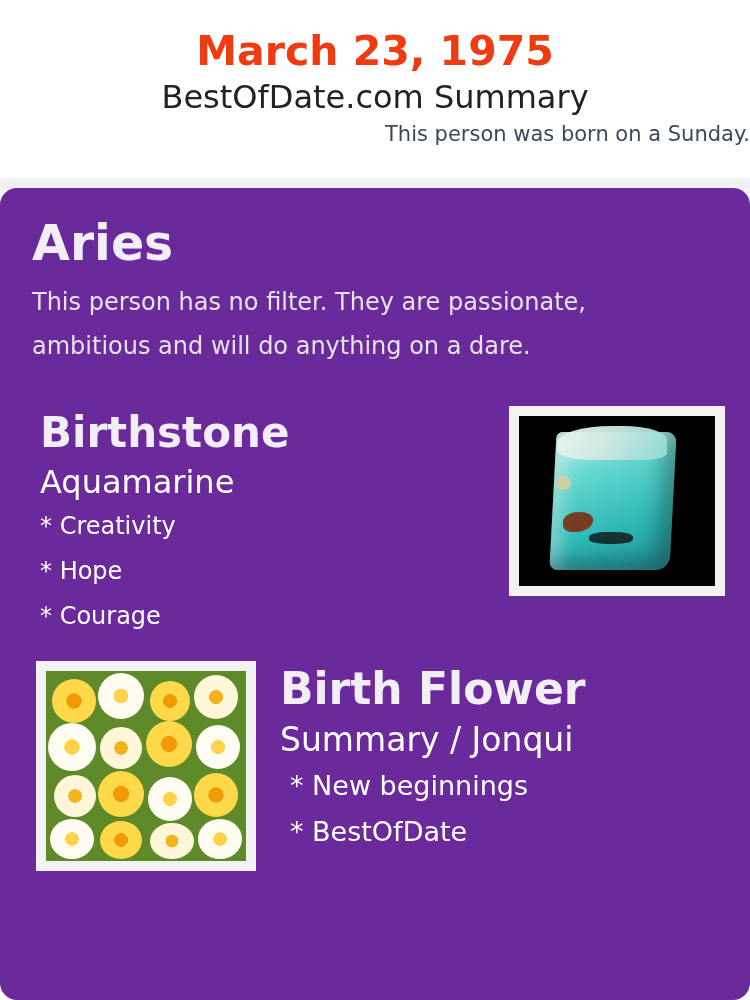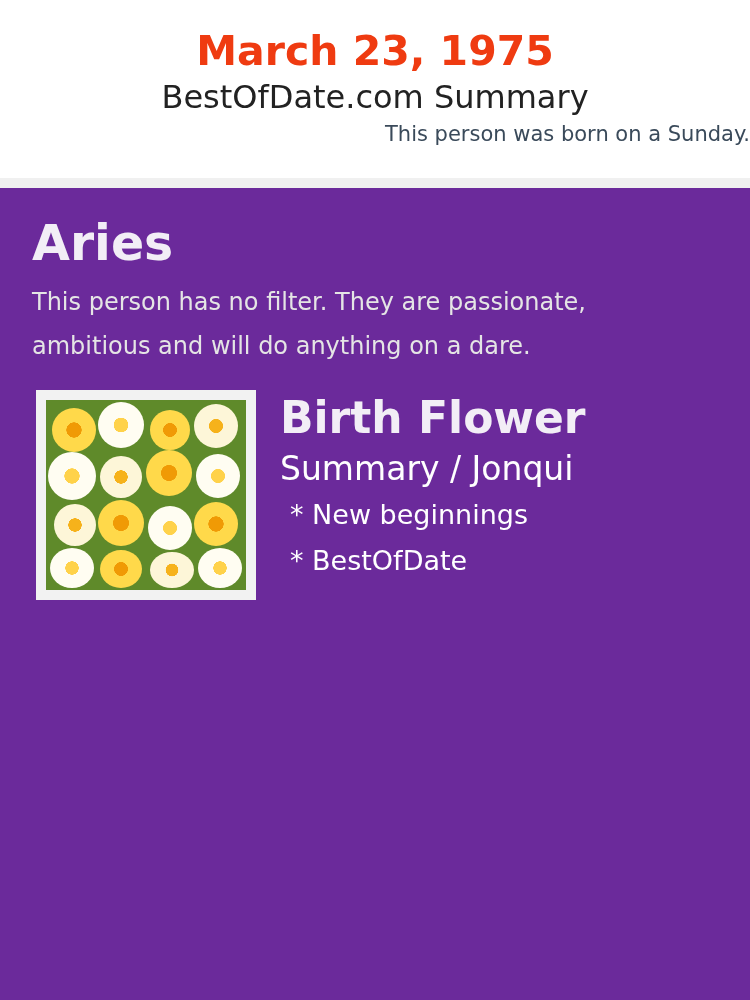--- a/index.html
+++ b/index.html
@@ -51,20 +51,21 @@
     background: #f0f0f0;
   }
 
   
   .body-panel {
     background: #6b2a9b;
     width: 750px;
     height: 812px;
     padding: 26px 25px 0 32px;
     position: relative;
+    border-radius: 17px;
   }
 
   .sign-title {
     color: #f2eef6;
     font-size: 49px;
     font-weight: bold;
     line-height: 60px;
     margin-bottom: 6px;
   }
   .sign-desc {
@@ -232,20 +233,38 @@
     <div class="header-sub">This person was born on a Sunday.</div>
   </div>
 
   <div class="divider"></div>
 
   <div class="body-panel">
 
     <div class="sign-title">Aries</div>
     <div class="sign-desc">This person has no filter. They are passionate, ambitious and will do anything on a dare.</div>
 
+    <div class="stone-row">
+      <div class="stone-text">
+        <div class="block-title">Birthstone</div>
+        <div class="block-sub">Aquamarine</div>
+        <div class="bullet">* Creativity</div>
+        <div class="bullet">* Hope</div>
+        <div class="bullet">* Courage</div>
+      </div>
+      <div class="stone-photo-wrap photo-frame">
+        <div class="stone-photo">
+          <div class="crystal"></div>
+          <div class="crystal-top"></div>
+          <div class="crystal-speck-c"></div>
+          <div class="crystal-speck-a"></div>
+          <div class="crystal-speck-b"></div>
+        </div>
+      </div>
+    </div>
 
     <div class="flower-row">
       <div class="flower-photo-wrap photo-frame">
         <div class="flower-photo">
           <div class="fl fl-yellow" style="left:6px;  top:8px;   width:44px; height:44px;"></div>
           <div class="fl fl-white" style="left:52px; top:2px;   width:46px; height:46px;"></div>
           <div class="fl fl-yellow" style="left:104px;top:10px;  width:40px; height:40px;"></div>
           <div class="fl fl-cream" style="left:148px;top:4px;   width:44px; height:44px;"></div>
           <div class="fl fl-white" style="left:2px;  top:52px;  width:48px; height:48px;"></div>
           <div class="fl fl-cream" style="left:54px; top:56px;  width:42px; height:42px;"></div>

